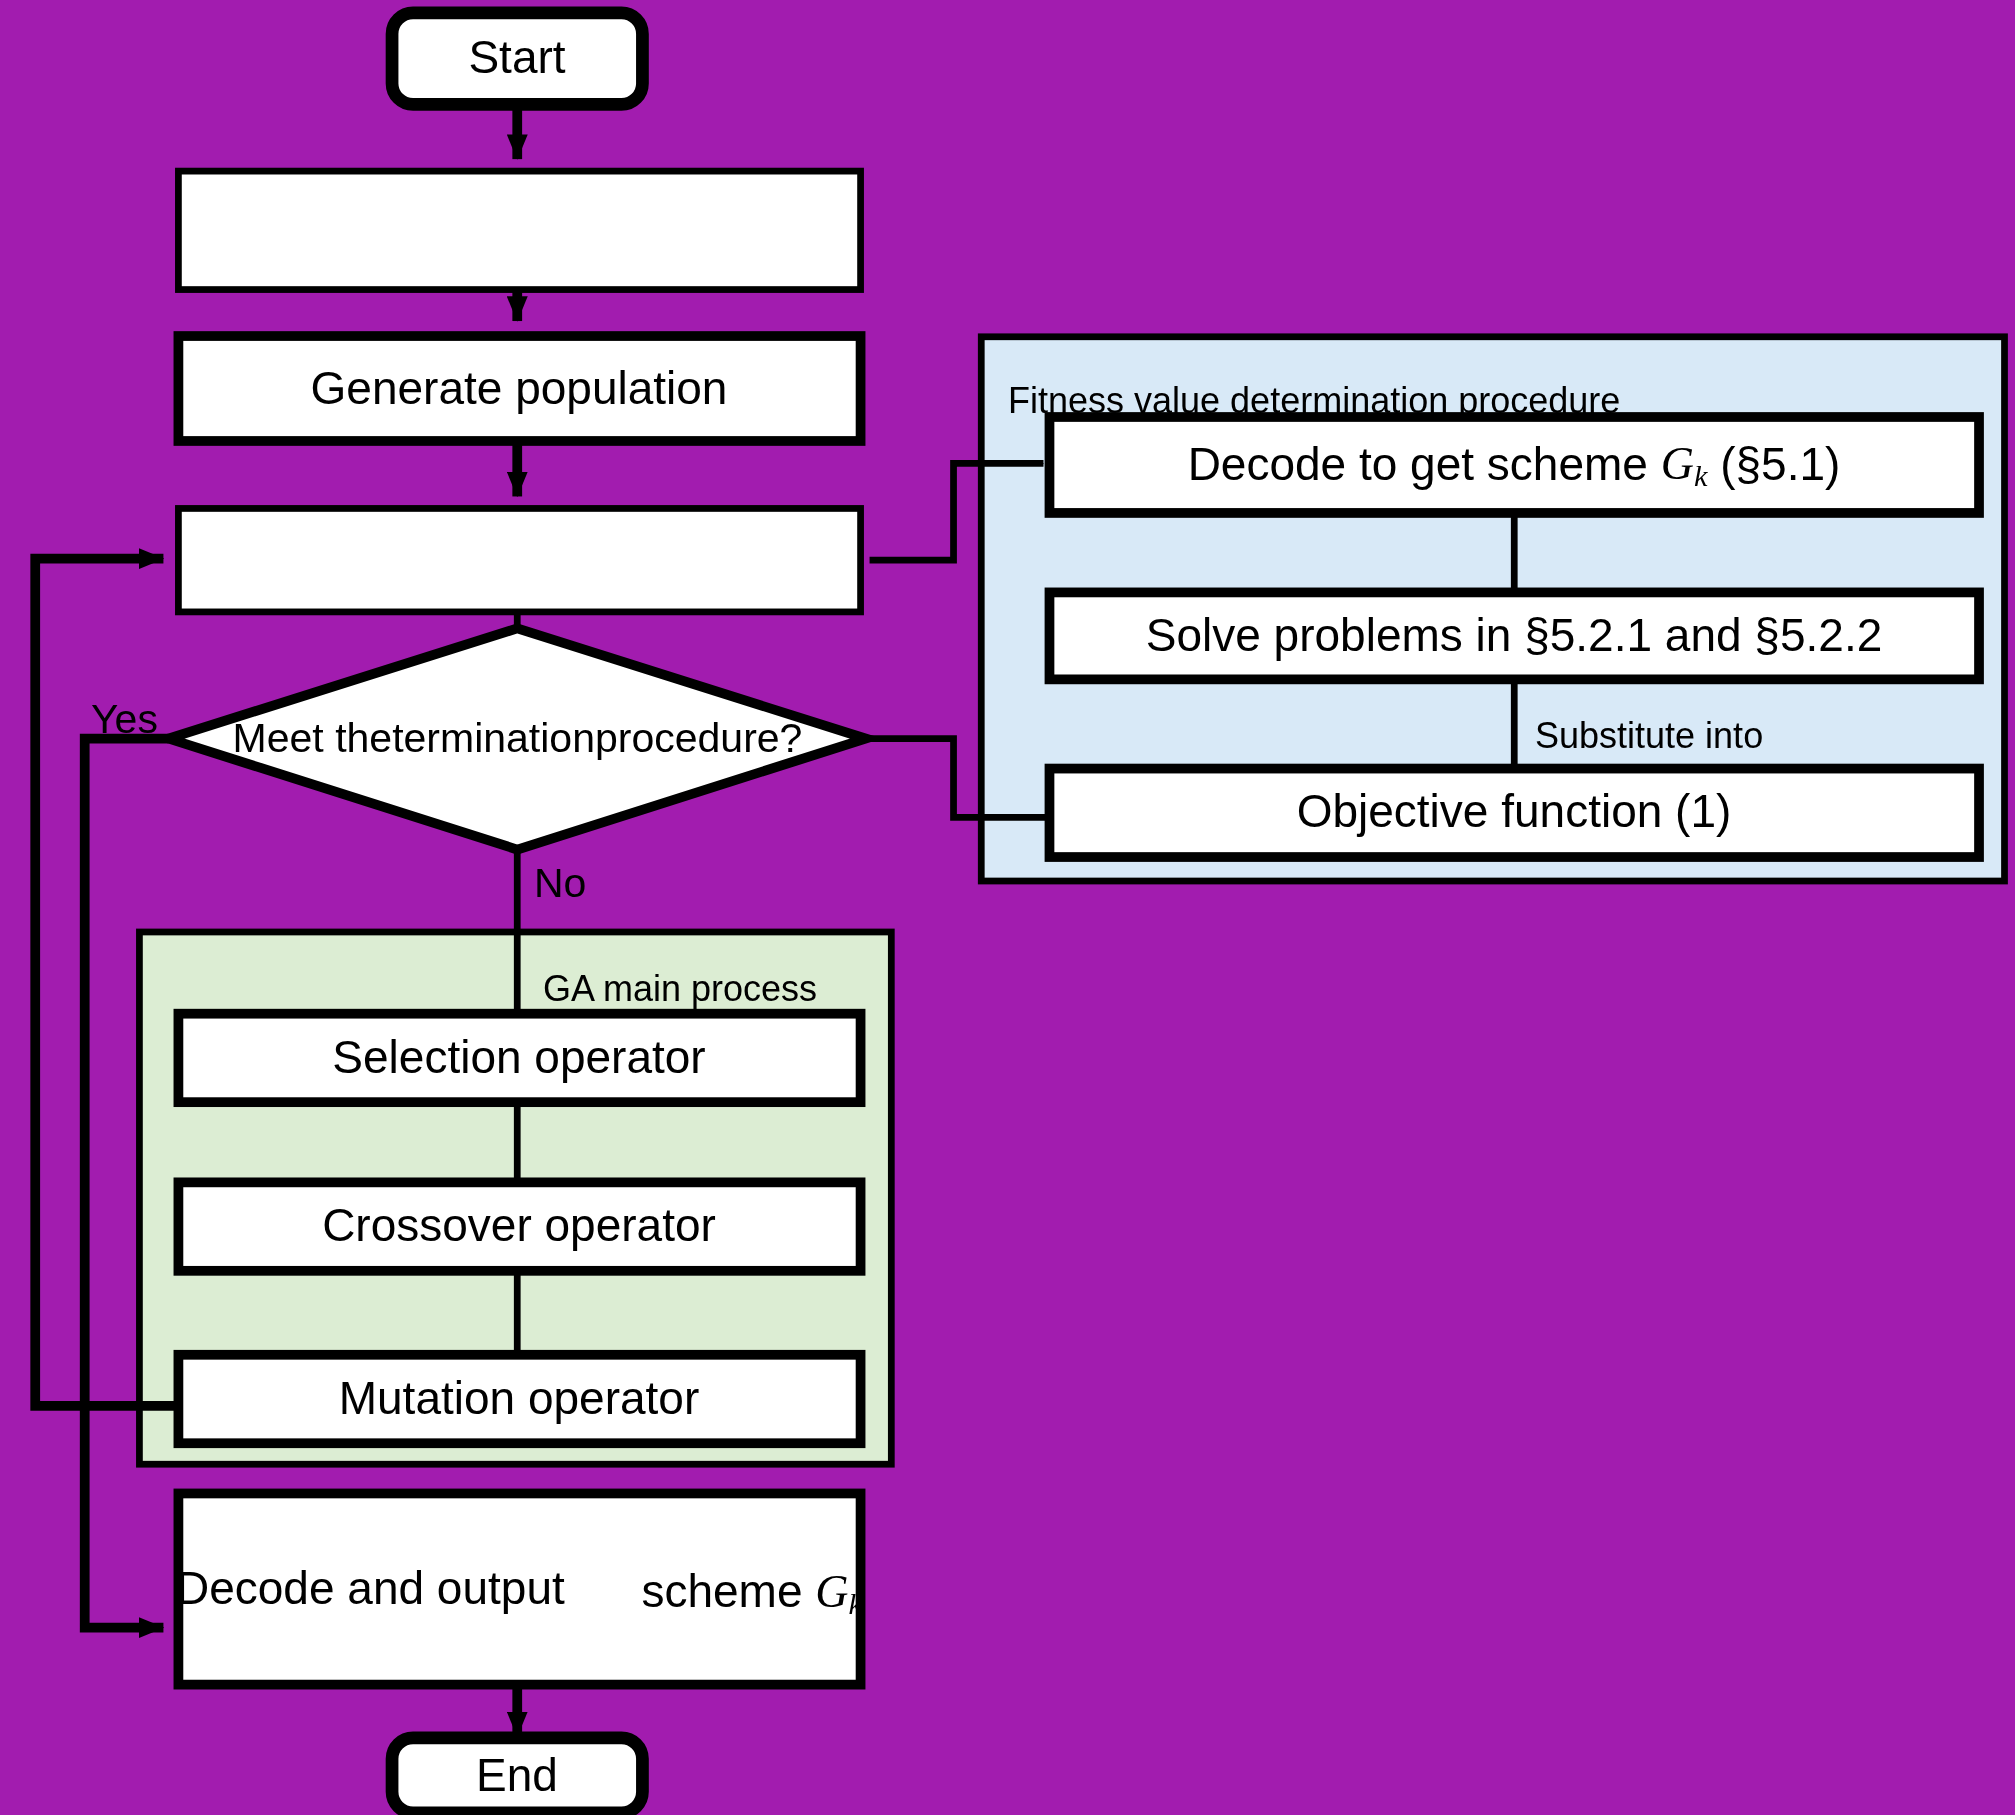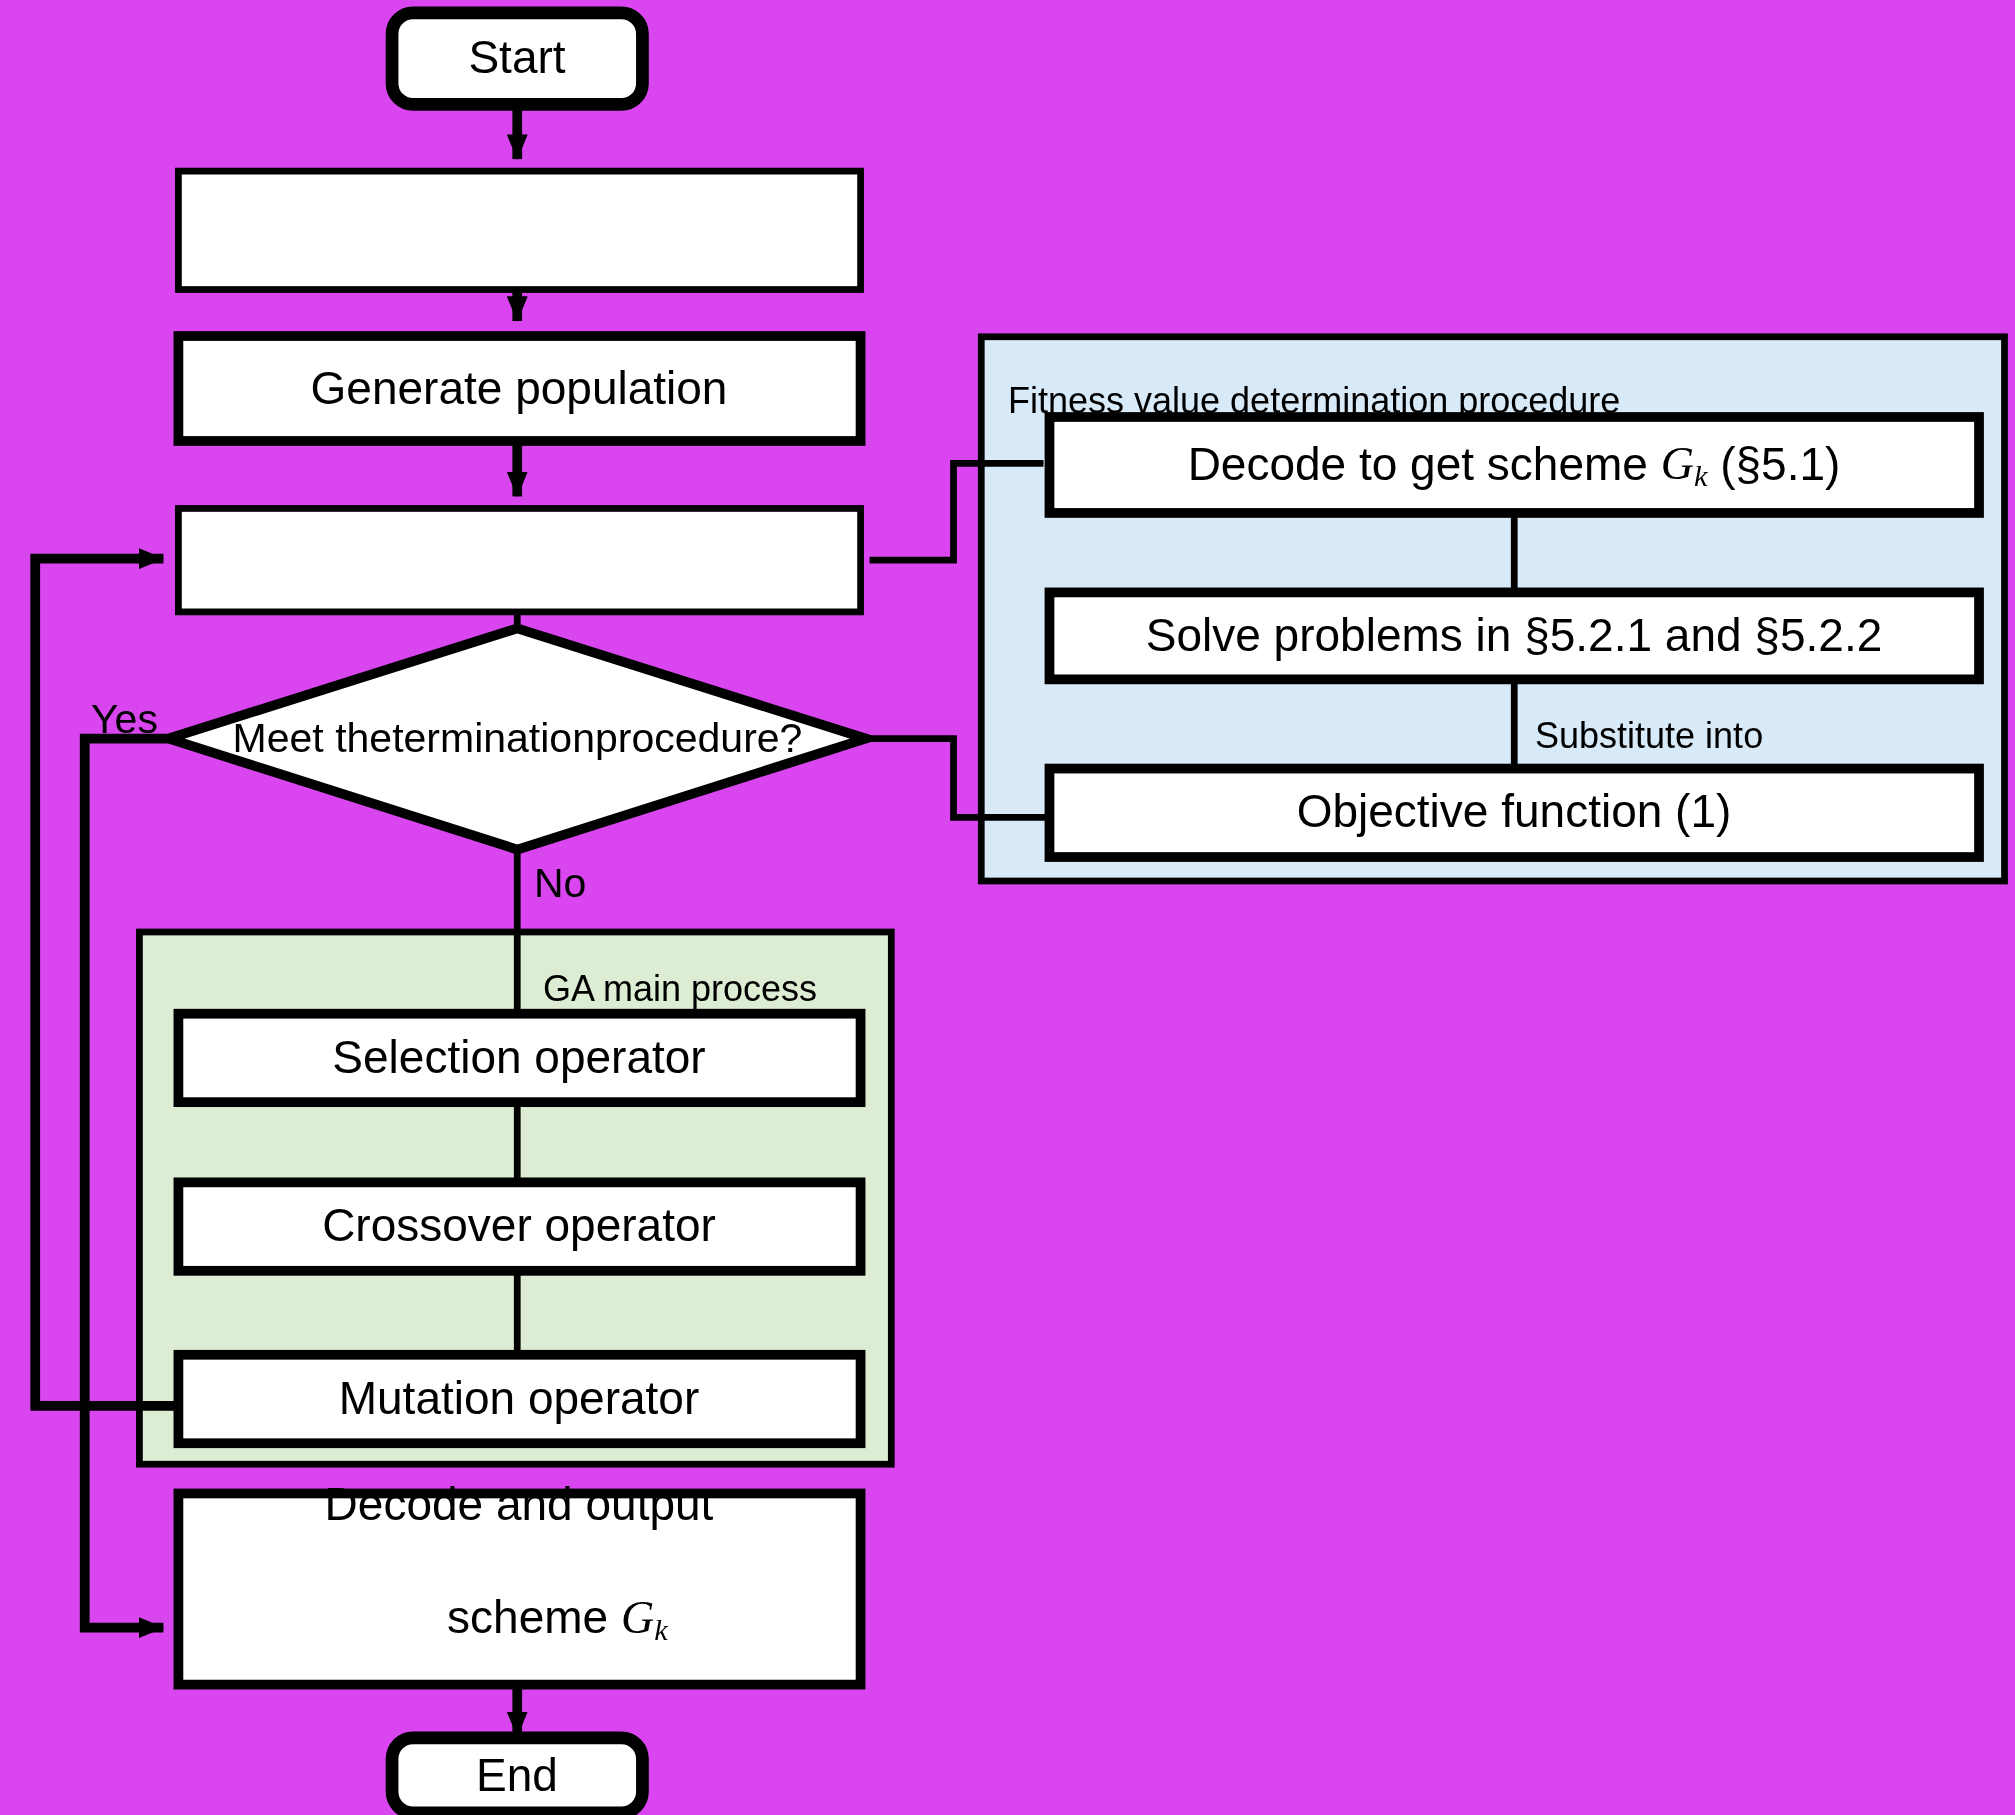--- a/index.html
+++ b/index.html
@@ -8,21 +8,21 @@
     padding: 0;
     background: #ffffff;
   }
   body {
     font-family: "Liberation Sans", sans-serif;
   }
   #stage {
     position: relative;
     width: 2015px;
     height: 1816px;
-    background: #d946ef;
+    background: #a21caf;
     overflow: hidden;
   }
   #stage svg {
     position: absolute;
     left: 0;
     top: 0;
   }
   .panel-label,
   .node-label,
   .edge-label {
@@ -144,21 +144,21 @@
   <div class="edge-label fs-mid" style="left:534px; top:861px;">No</div>
 
   <div class="panel-label fs-small" style="left:543px; top:943px;">GA main process</div>
 
   <div class="node-label fs-big" style="left:178px; top:1014px; width:682px; height:88px;">Selection operator</div>
 
   <div class="node-label fs-big" style="left:178px; top:1182px; width:682px; height:88px;">Crossover operator</div>
 
   <div class="node-label fs-big" style="left:178px; top:1355px; width:682px; height:88px;">Mutation operator</div>
 
-  <div class="node-label fs-big" style="left:178px; top:1493px; width:682px; height:191px; flex-direction:column;">
+  <div class="node-label fs-big" style="left:178px; top:1493px; width:682px; height:191px; flex-direction:row;">
     <span>Decode and output</span>
     <span style="margin-top:10.5px;">
       <span>scheme </span><span class="ital"><span>G</span><sub>k</sub></span>
     </span>
   </div>
 
   <div class="node-label fs-big" style="left:392px; top:1738px; width:250px; height:75px;">End</div>
 
   <div class="panel-label fs-small" style="left:1008px; top:355px;">Fitness value determination procedure</div>
 

